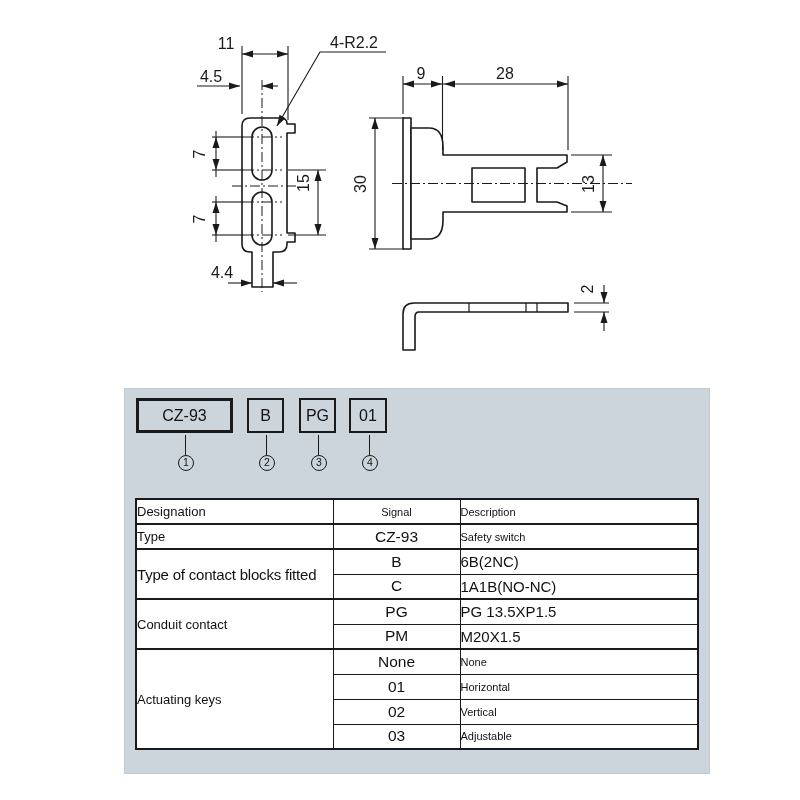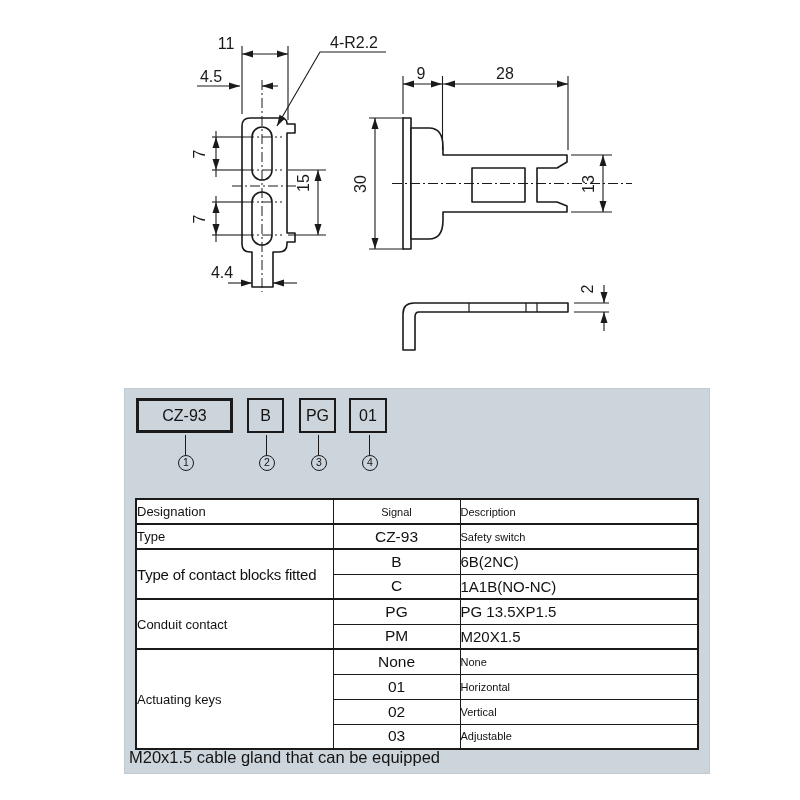--- a/index.html
+++ b/index.html
@@ -270,14 +270,13 @@
         <td class="desc">Vertical</td>
       </tr>
       <tr>
         <td class="sig">03</td>
         <td class="desc">Adjustable</td>
       </tr>
     </tbody>
       </table>
   </div>
 
-  <div class="footnote">M20x1.5 cable gland that can be equipped</div>
 </div>
 
 </body></html>

